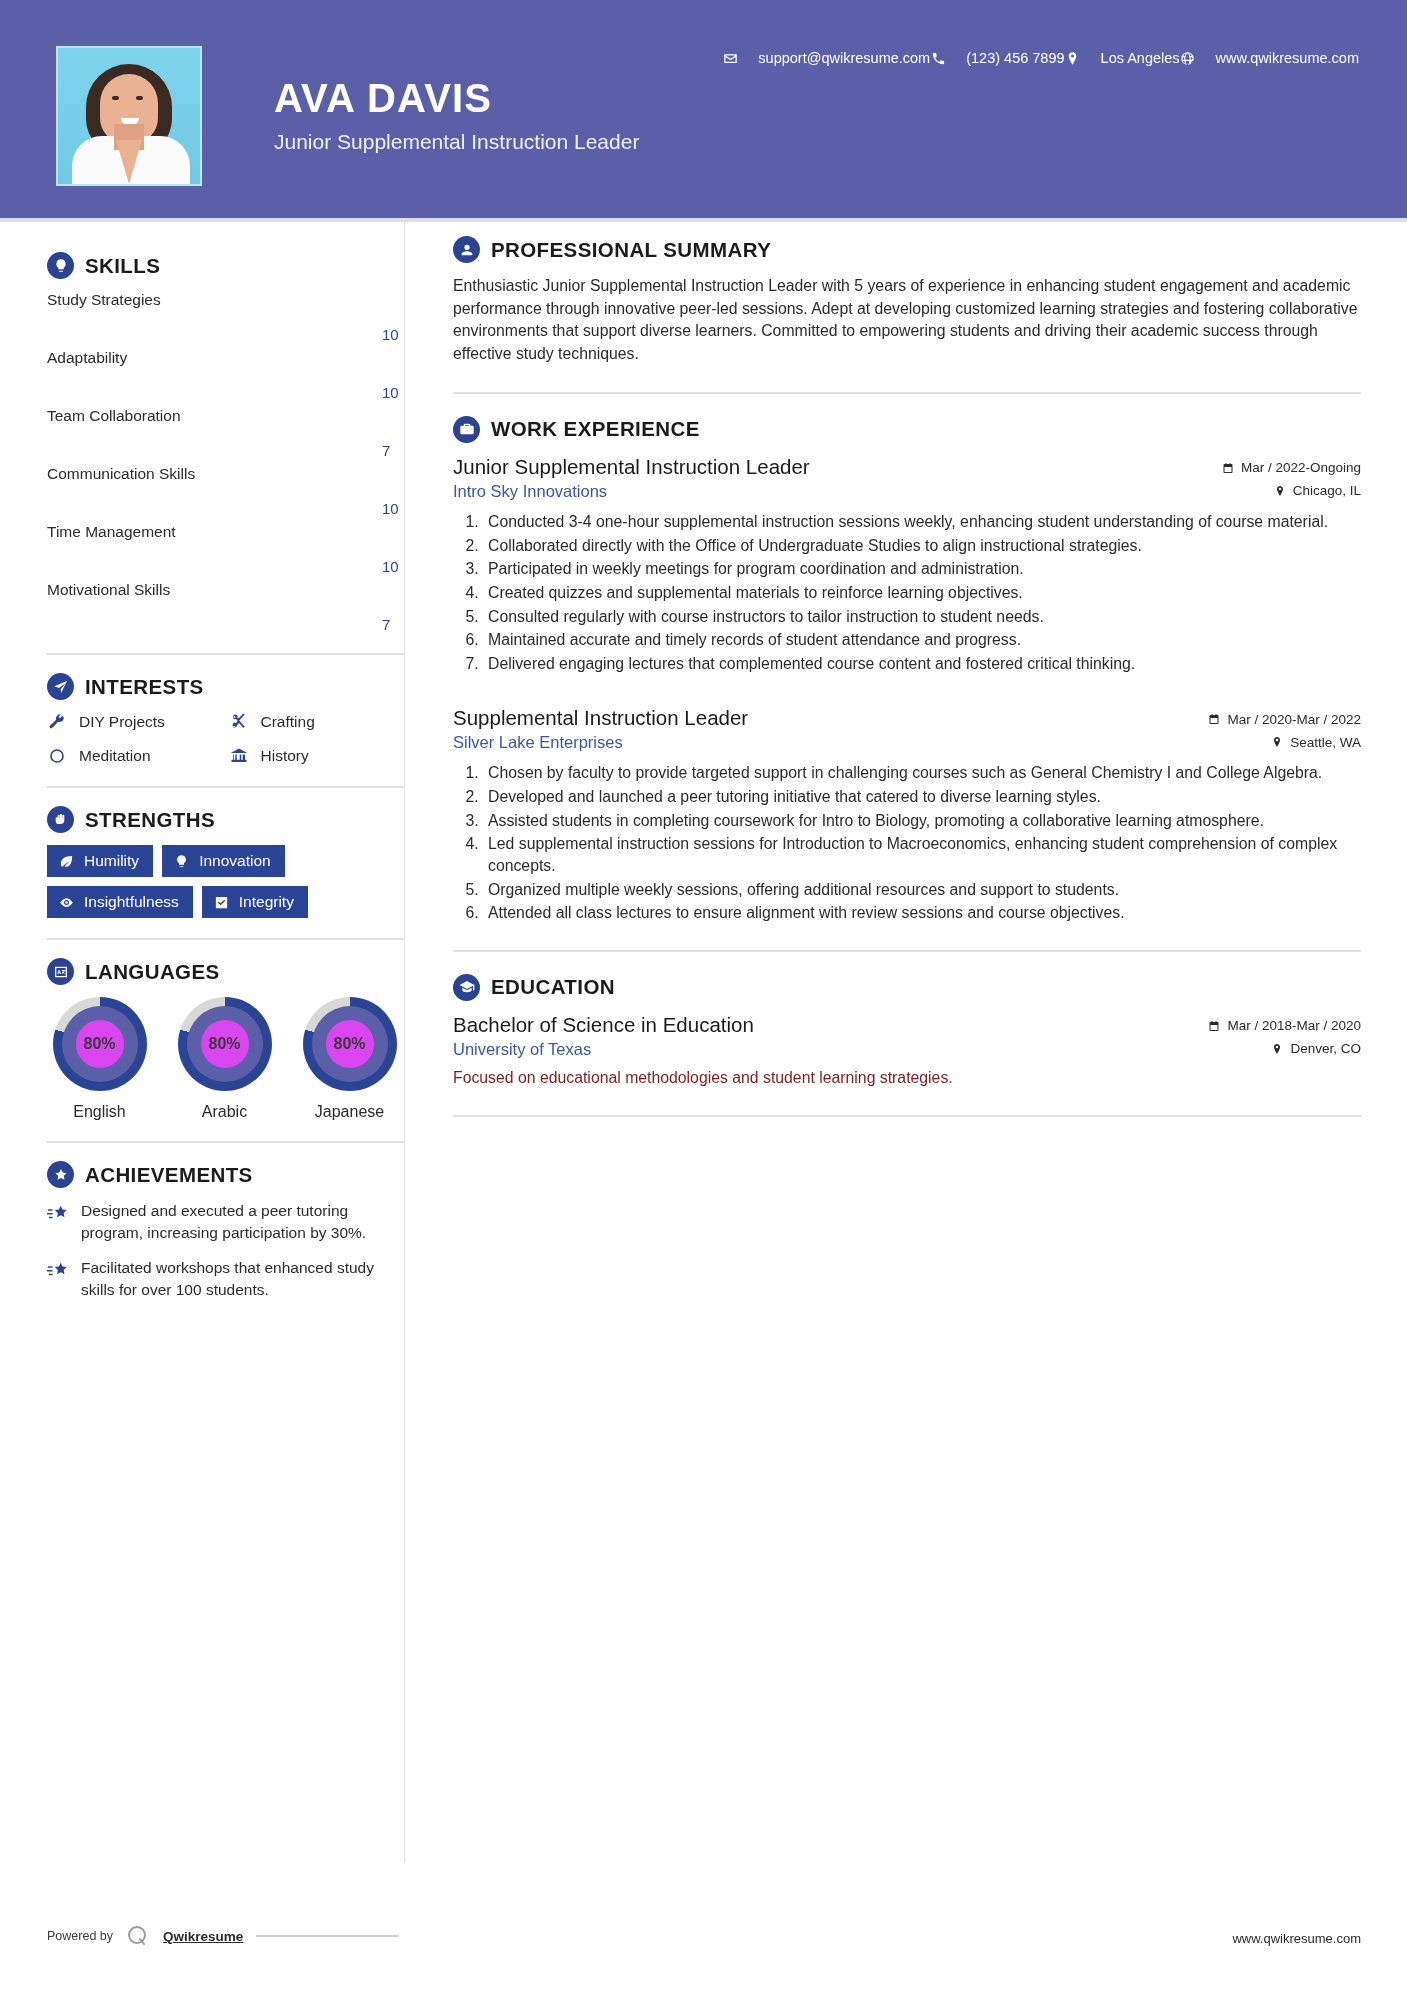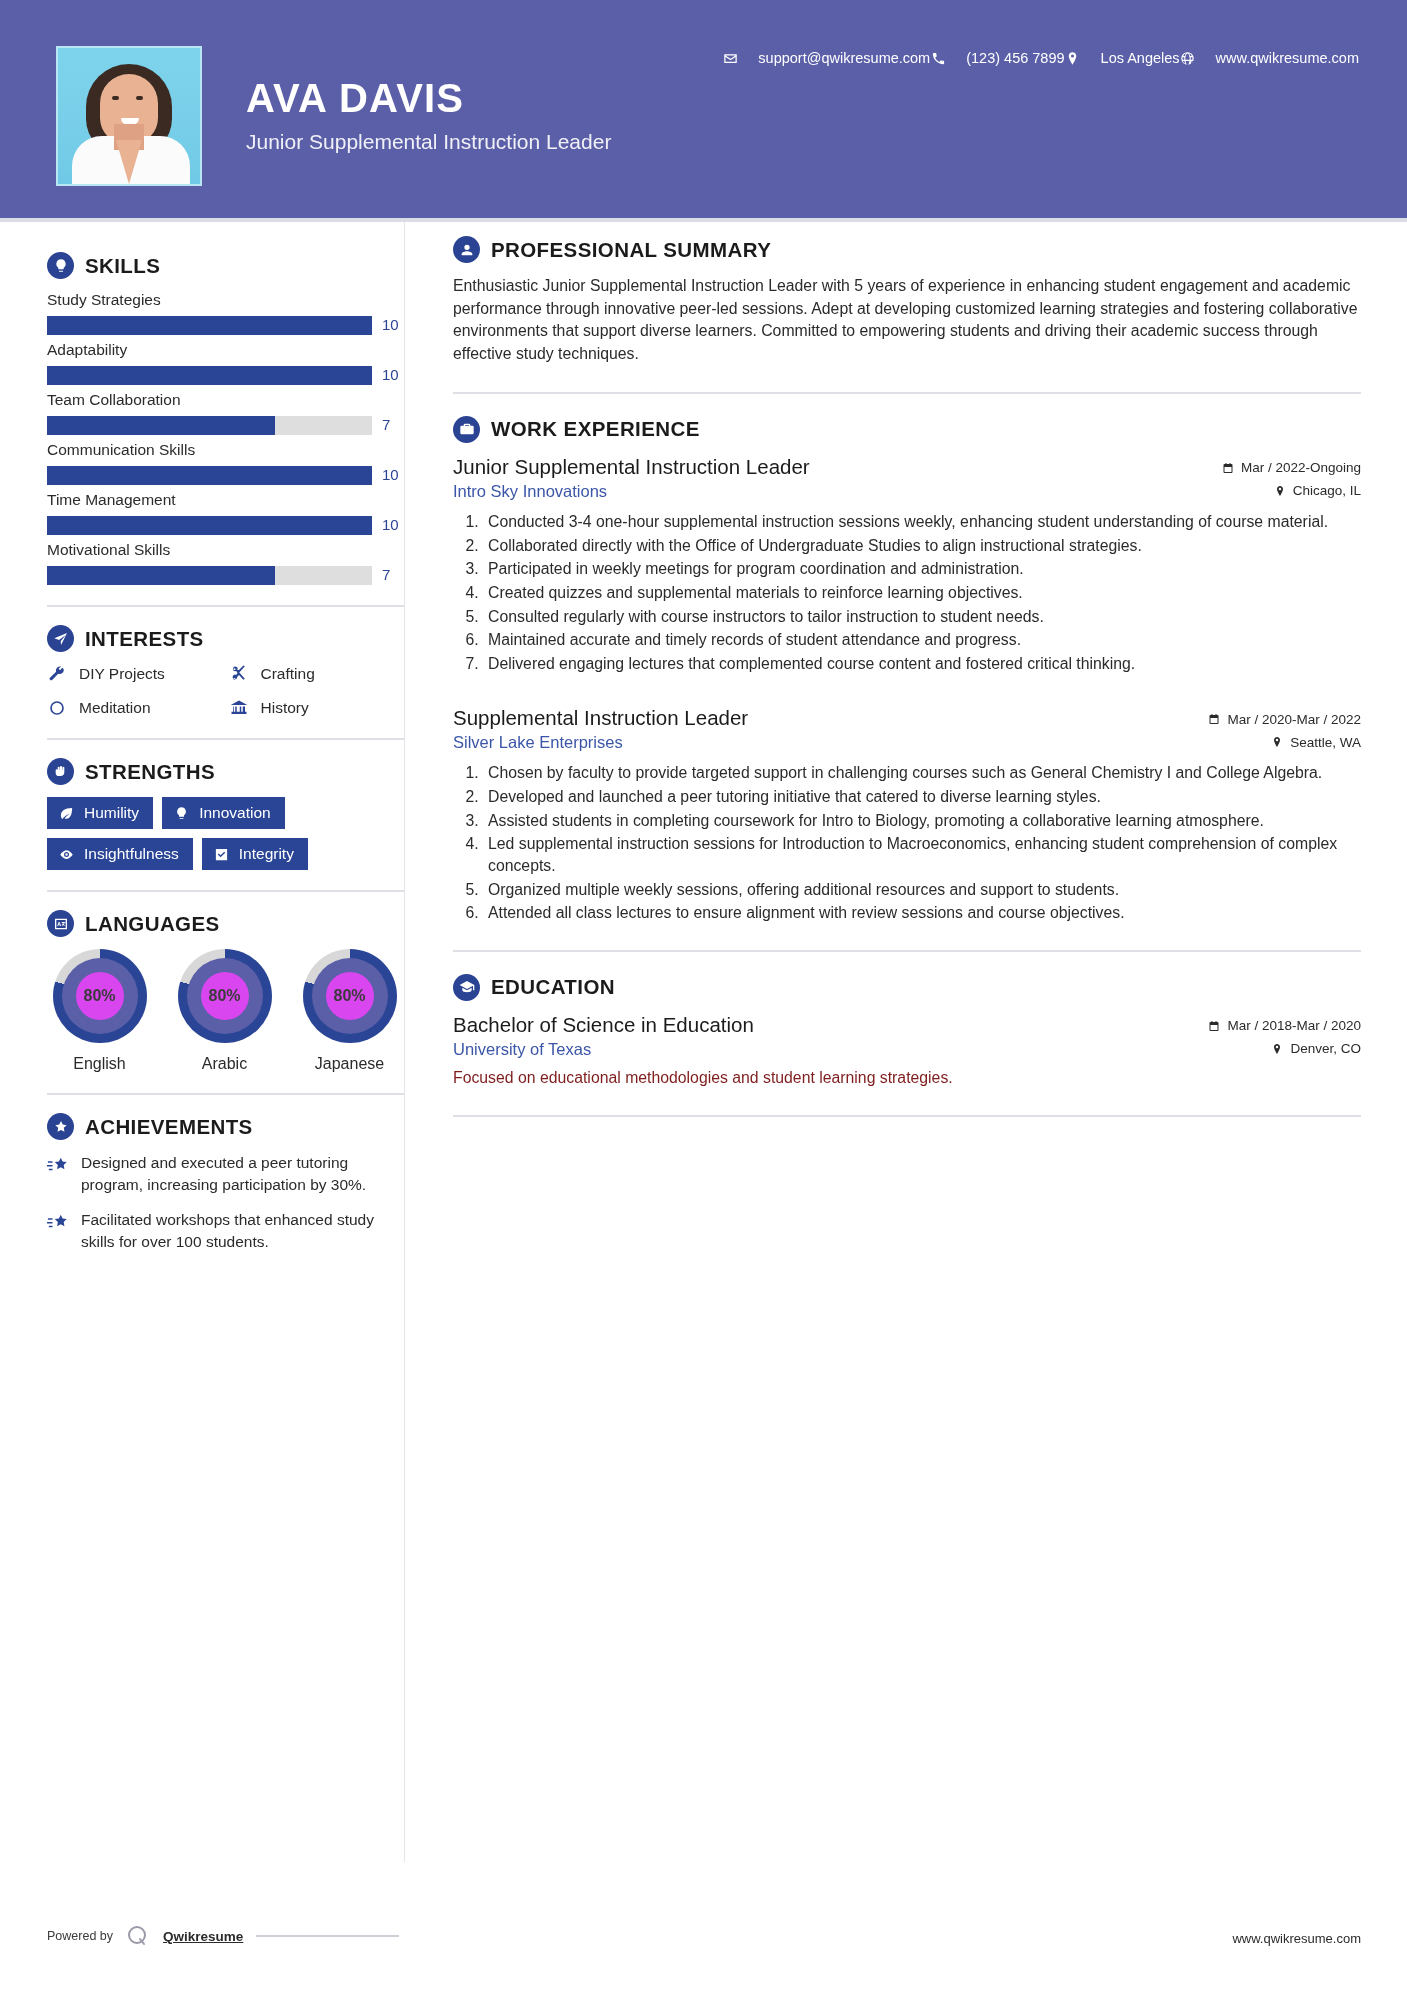--- a/index.html
+++ b/index.html
@@ -53,21 +53,21 @@
   .ph-eye { position:absolute; width:7px; height:4px; background:#3a2a22; border-radius:3px; top:48px;}
   .ph-eye.l { left:54px; } .ph-eye.r { left:78px; }
   .ph-mouth { position:absolute; left:63px; top:70px; width:18px; height:7px; background:#fff; border-radius:0 0 9px 9px; }
   .ph-body {
     position: absolute; left: 14px; bottom: -8px; width: 118px; height: 56px;
     background: #fbfbfb; border-radius: 30px 30px 0 0;
   }
   .ph-neck { position:absolute; left:56px; bottom:34px; width:30px; height:26px; background:#dfa183; }
   .ph-v { position:absolute; left:58px; bottom:0px; width:26px; height:44px; background:#e8b293; clip-path: polygon(50% 100%, 0 0, 100% 0); }
 
-  .name-block { padding-left: 44px; padding-top: 30px; }
+  .name-block { padding-left: 44px; padding-top: 30px; margin-left: 28px; }
   .name {
     color: #ffffff;
     font-size: 40px;
     font-weight: bold;
     letter-spacing: 1.2px;
     line-height: 1.1;
   }
   .role {
     color: #f0f0f7;
     font-size: 21px;
@@ -125,21 +125,21 @@
   .sec-title h2 {
     font-size: 20.5px;
     font-weight: bold;
     color: #1b1b1b;
     letter-spacing: .4px;
   }
 
   
   .skill { margin-bottom: 6px; }
   .skill-name { font-size: 15.5px; color: #2b2b2b; margin-bottom: 7px; }
-  .skill-row { display: flex; align-items: flex-start; gap: 10px; }
+  .skill-row { display: flex; align-items: flex-end; gap: 10px; flex-direction: column; }
   .bar {
     height: 19px; background: #dedede; flex: 1; position: relative; overflow: hidden;
   }
   .bar-fill { height: 100%; background: #2b4596; }
   .skill-val { font-size: 15px; color: #2b4596; width: 22px; text-align: left; }
 
   .divider { height: 2px; background: #dfdfe6; margin: 20px 0 18px 0; }
 
   
   .interests-grid {

